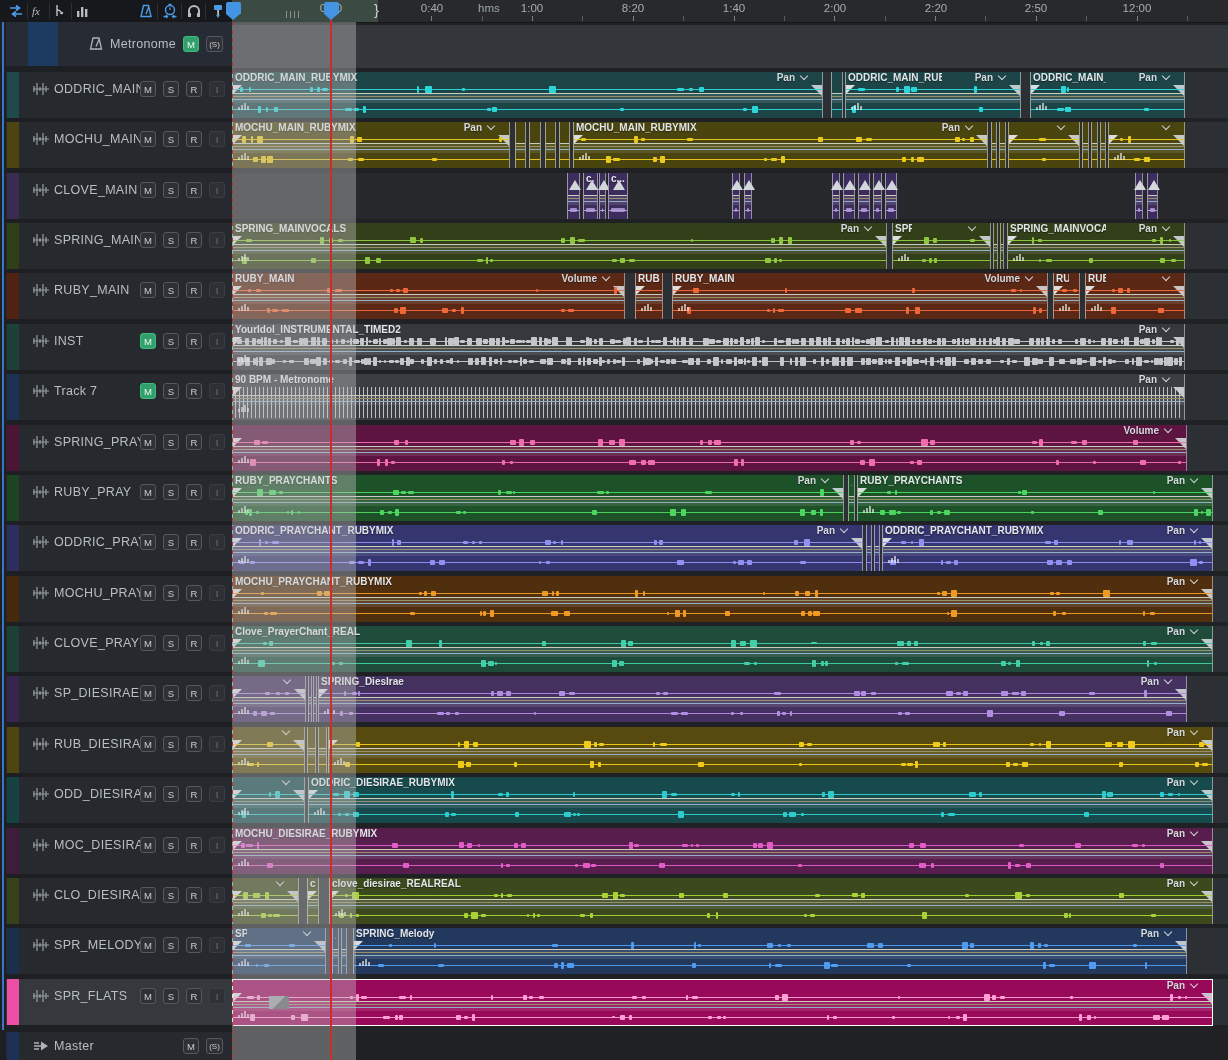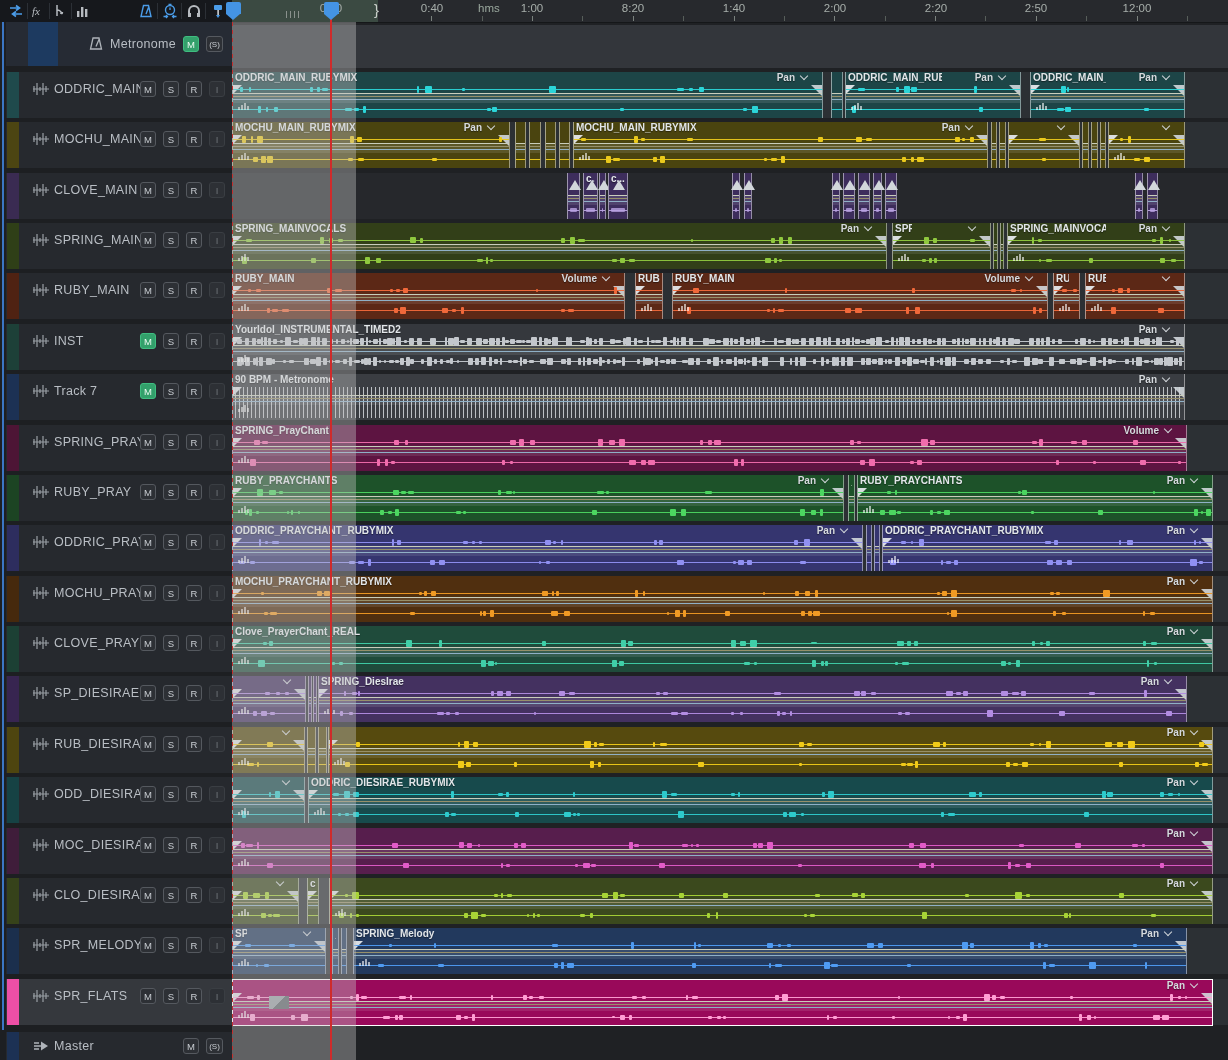--- a/index.html
+++ b/index.html
@@ -1387,21 +1387,20 @@
                 <rect x="0" y="6" width="2" height="3"></rect>
                 <rect x="3" y="4" width="2" height="5"></rect>
                 <rect x="6" y="2" width="2" height="7"></rect>
                 <rect x="9" y="5" width="2" height="4"></rect>
               </g>
             </svg></div>
         </div>
       </div>
       <div class="lane" style="top: 403px;">
         <div class="clip" style="left: 0px; width: 955px; background: rgb(93, 20, 65);">
-          <div class="clabel" style="right: 78px;">SPRING_PrayChant</div>
           <div class="ctrl">Volume<span class="chev"></span></div>
           <div class="fadeR"></div>
           <div class="wedgeL"></div>
           <div class="band"></div>
           <div class="wline" style="top: 17px; background: rgb(240, 108, 172);"></div>
           <div class="blip" style="left: 21.4297px; top: 14.7978px; width: 5.40137px; height: 5.40434px; background: rgb(240, 108, 172);"></div>
           <div class="blip" style="left: 28.7898px; top: 15.8908px; width: 6.28386px; height: 3.21833px; background: rgb(240, 108, 172);"></div>
           <div class="blip" style="left: 161.461px; top: 14.7325px; width: 4.82122px; height: 5.53507px; background: rgb(240, 108, 172);"></div>
           <div class="blip" style="left: 172.061px; top: 14.9467px; width: 3.15227px; height: 5.10653px; background: rgb(240, 108, 172);"></div>
           <div class="blip" style="left: 277.128px; top: 15.3266px; width: 5.46925px; height: 4.34685px; background: rgb(240, 108, 172);"></div>
@@ -1992,20 +1991,21 @@
                 <rect x="0" y="6" width="2" height="3"></rect>
                 <rect x="3" y="4" width="2" height="5"></rect>
                 <rect x="6" y="2" width="2" height="7"></rect>
                 <rect x="9" y="5" width="2" height="4"></rect>
               </g>
             </svg></div>
         </div>
       </div>
       <div class="lane" style="top: 806px;">
         <div class="clip" style="left: 0px; width: 981px; background: rgb(87, 30, 77);">
+          <div class="clabel" style="right: 78px;">MOCHU_DIESIRAE_RUBYMIX</div>
           <div class="ctrl">Pan<span class="chev"></span></div>
           <div class="fadeR"></div>
           <div class="wedgeL"></div>
           <div class="band"></div>
           <div class="wline" style="top: 17px; background: rgb(226, 92, 200);"></div>
           <div class="blip" style="left: 7.99633px; top: 14.6458px; width: 3.59372px; height: 5.70841px; background: rgb(226, 92, 200);"></div>
           <div class="blip" style="left: 13.4006px; top: 15.7457px; width: 6.17811px; height: 3.50867px; background: rgb(226, 92, 200);"></div>
           <div class="blip" style="left: 24.0739px; top: 14.1794px; width: 2.03766px; height: 6.64123px; background: rgb(226, 92, 200);"></div>
           <div class="blip" style="left: 159.104px; top: 15.0672px; width: 5.90242px; height: 4.86551px; background: rgb(226, 92, 200);"></div>
           <div class="blip" style="left: 226.067px; top: 14.4949px; width: 5.00449px; height: 6.01022px; background: rgb(226, 92, 200);"></div>
@@ -2078,20 +2078,21 @@
             </svg></div>
         </div>
         <div class="clip" style="left: 75px; width: 12px; background: rgb(59, 73, 29);">
           <div class="clabel" style="right: 2px;">c...</div>
           <div class="wedgeL"></div>
           <div class="band"></div>
           <div class="wline" style="top: 17px; background: rgb(168, 212, 54);"></div>
           <div class="wline" style="top: 37px; background: rgb(168, 212, 54);"></div>
         </div>
         <div class="clip" style="left: 97px; width: 884px; background: rgb(59, 73, 29);">
+          <div class="clabel" style="right: 78px;">clove_diesirae_REALREAL</div>
           <div class="ctrl">Pan<span class="chev"></span></div>
           <div class="fadeR"></div>
           <div class="wedgeL"></div>
           <div class="band"></div>
           <div class="wline" style="top: 17px; background: rgb(168, 212, 54);"></div>
           <div class="blip" style="left: 15.3458px; top: 15.8794px; width: 2.7443px; height: 3.24127px; background: rgb(168, 212, 54);"></div>
           <div class="blip" style="left: 22.0792px; top: 14.4033px; width: 6.90389px; height: 6.1935px; background: rgb(168, 212, 54);"></div>
           <div class="blip" style="left: 163.87px; top: 15.6435px; width: 4.55889px; height: 3.71309px; background: rgb(168, 212, 54);"></div>
           <div class="blip" style="left: 170.6px; top: 15.1458px; width: 2.1992px; height: 4.70849px; background: rgb(168, 212, 54);"></div>
           <div class="blip" style="left: 177.442px; top: 16.2349px; width: 4.53081px; height: 2.53018px; background: rgb(168, 212, 54);"></div>

